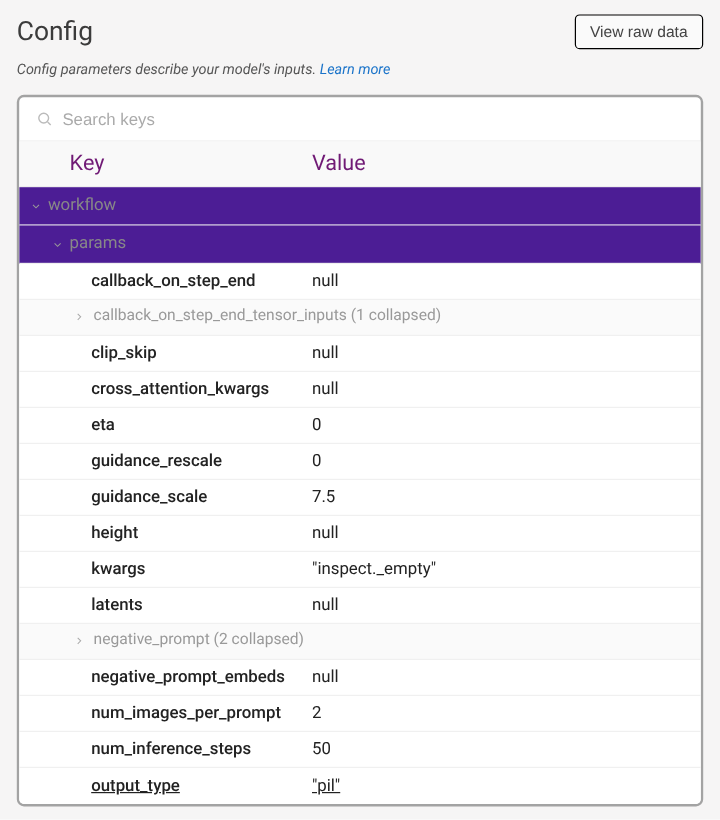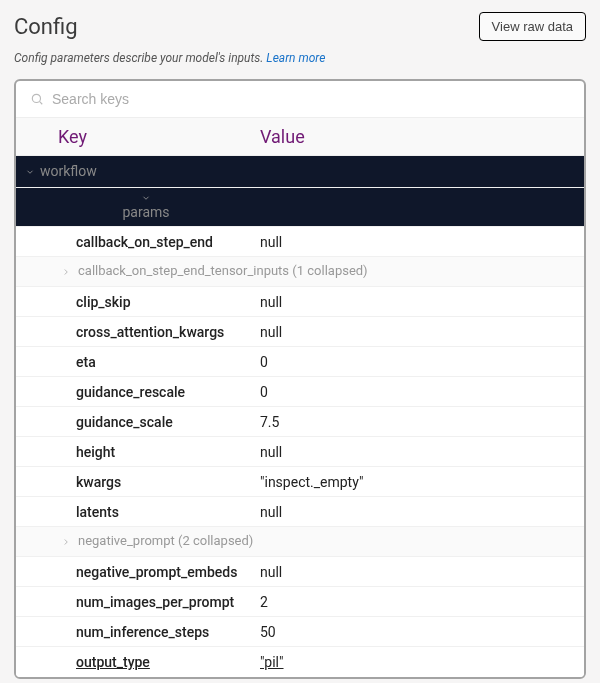--- a/index.html
+++ b/index.html
@@ -80,21 +80,21 @@
     .col-val { flex: 1; padding-left: 0; }
     .row {
       display: flex;
       align-items: center;
       border-bottom: 1px solid #f0f0f0;
       min-height: 30px;
       font-size: 14px;
     }
     .row:last-child { border-bottom: none; text-decoration: underline; }
     .row-group {
-      background: #0f172a;
+      background: #4c1d95;
       color: #888;
       min-height: 32px;
     }
     .row-leaf {
       background: #fff;
       color: #222;
       min-height: 30px;
     }
     .row-leaf .key { font-weight: 500; color: #222; }
     .row-leaf .val { color: #222; }
@@ -104,21 +104,21 @@
       font-size: 13px;
     }
     .chevron {
       width: 20px;
       display: flex;
       justify-content: center;
       align-items: center;
       flex-shrink: 0;
     }
     .indent-0 { padding-left: 4px; }
-    .indent-1 { padding-left: 22px; flex-direction: column; }
+    .indent-1 { padding-left: 22px; }
     .indent-2 { padding-left: 40px; }
     .key-cell {
       width: 244px;
       display: flex;
       align-items: center;
       word-break: break-word;
       padding-right: 6px;
       line-height: 1.3;
       padding-top: 5px;
       padding-bottom: 5px;

